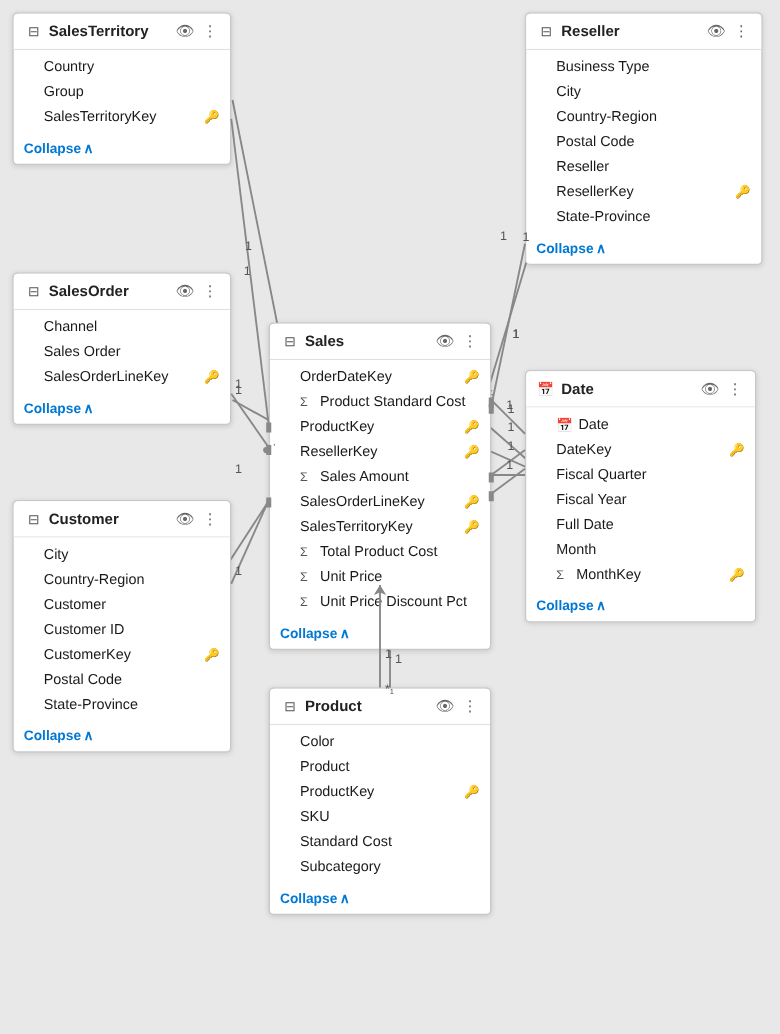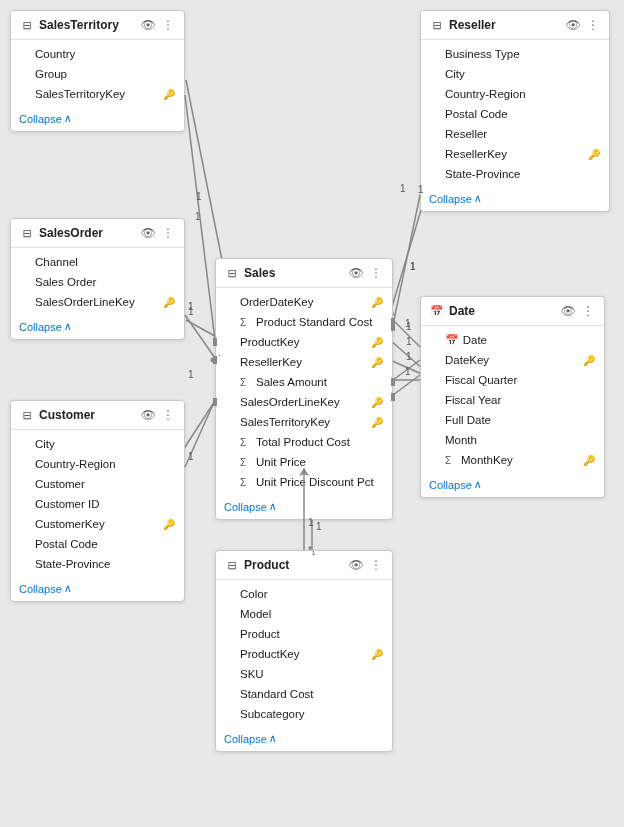--- a/index.html
+++ b/index.html
@@ -92,20 +92,21 @@
       margin-left: auto;
     }
     .collapse-row {
       padding: 4px 8px 6px 8px;
       color: #0078d4;
       font-size: 11px;
       cursor: pointer;
       display: flex;
       align-items: flex-end;
       gap: 2px;
+      font-weight: bold;
     }
     
     .connectors {
       position: absolute;
       top: 0; left: 0;
       width: 624px;
       height: 827px;
       pointer-events: none;
     }
     .connector-line {
@@ -404,23 +405,20 @@
       <div class="header-actions">
         <span class="icon-btn">👁</span>
         <span class="icon-btn">⋮</span>
       </div>
     </div>
     <div class="table-fields">
       <div class="field-row">
         <span class="field-name">Color</span>
       </div>
       <div class="field-row">
-        <span class="field-name">Model</span>
-      </div>
-      <div class="field-row">
         <span class="field-name">Product</span>
       </div>
       <div class="field-row">
         <span class="field-name">ProductKey</span>
         <span class="key-icon">🔑</span>
       </div>
       <div class="field-row">
         <span class="field-name">SKU</span>
       </div>
       <div class="field-row">

